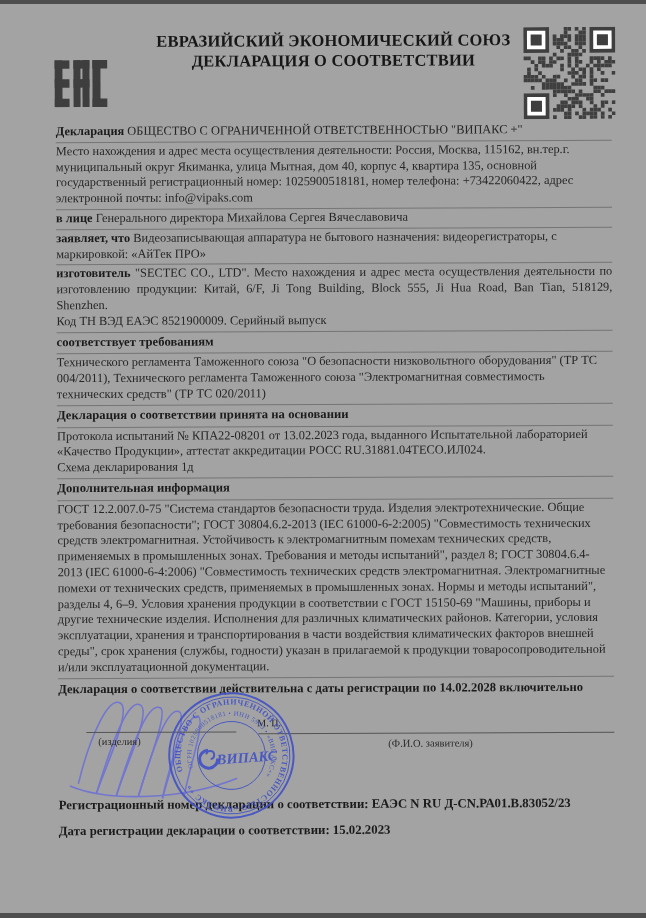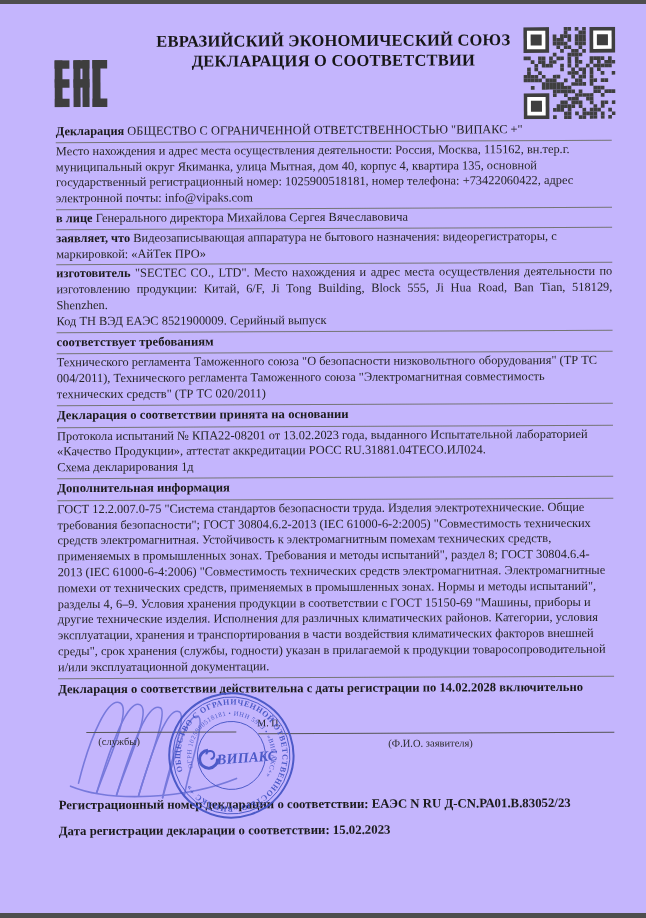--- a/index.html
+++ b/index.html
@@ -1,16 +1,16 @@
 <!DOCTYPE html>
 <html><head>
 <meta charset="utf-8">
 <style>
   html,body{margin:0;padding:0;background:#fff;}
-  .page{position:relative;width:646px;height:918px;background:#c4b5fd;overflow:hidden;
+  .page{position:relative;width:646px;height:918px;background:#a3a3a3;overflow:hidden;
         font-family:"Liberation Serif", serif;color:#262626;}
   .scan-bar{position:absolute;left:0;width:100%;background:#4e4e4e;}
   .scan-bar.top{top:0;height:4px;}
   .scan-bar.bottom{bottom:0;height:5px;}
   .doc{position:absolute;left:57px;top:26px;width:556px;transform:rotate(-0.25deg);}
   
   .hdr{position:relative;height:94px;}
   .hdr-title{text-align:center;font-weight:bold;font-size:16.5px;line-height:19.5px;
              color:#171717;padding-top:5px;letter-spacing:.2px;}
   .eac{position:absolute;left:-1px;top:33px;width:53px;height:47px;}
@@ -355,21 +355,21 @@
           <path d="M12,100 C24,52 42,14 54,20 C66,26 40,82 30,110"></path>
           <path d="M30,110 C46,58 62,16 74,22 C86,28 58,86 50,112"></path>
           <path d="M50,112 C68,55 82,20 94,25 C103,29 78,90 72,113"></path>
           <path d="M72,113 C88,60 102,24 113,29 C122,33 100,92 96,115"></path>
           <path d="M96,115 C110,66 122,30 132,34 C140,38 120,95 118,112"></path>
           <path d="M4,103 C45,120 120,116 170,96"></path>
         </g>
       </svg>
 
       <div class="sig-line left"></div>
-      <div class="sig-caption cap-sign">(службы)</div>
+      <div class="sig-caption cap-sign">(изделия)</div>
       <div class="mp">М. П.</div>
       <div class="sig-line right"></div>
       <div class="sig-caption cap-fio">(Ф.И.О. заявителя)</div>
 
       <svg class="stamp" viewBox="0 0 150 150">
         <defs>
           <path id="arcOut" d="M75,75 m-51,0 a51,51 0 1,1 102,0 a51,51 0 1,1 -102,0"></path>
           <path id="arcIn" d="M75,75 m-40,0 a40,40 0 1,1 80,0 a40,40 0 1,1 -80,0"></path>
         </defs>
         <g transform="rotate(-18 75 75)">

